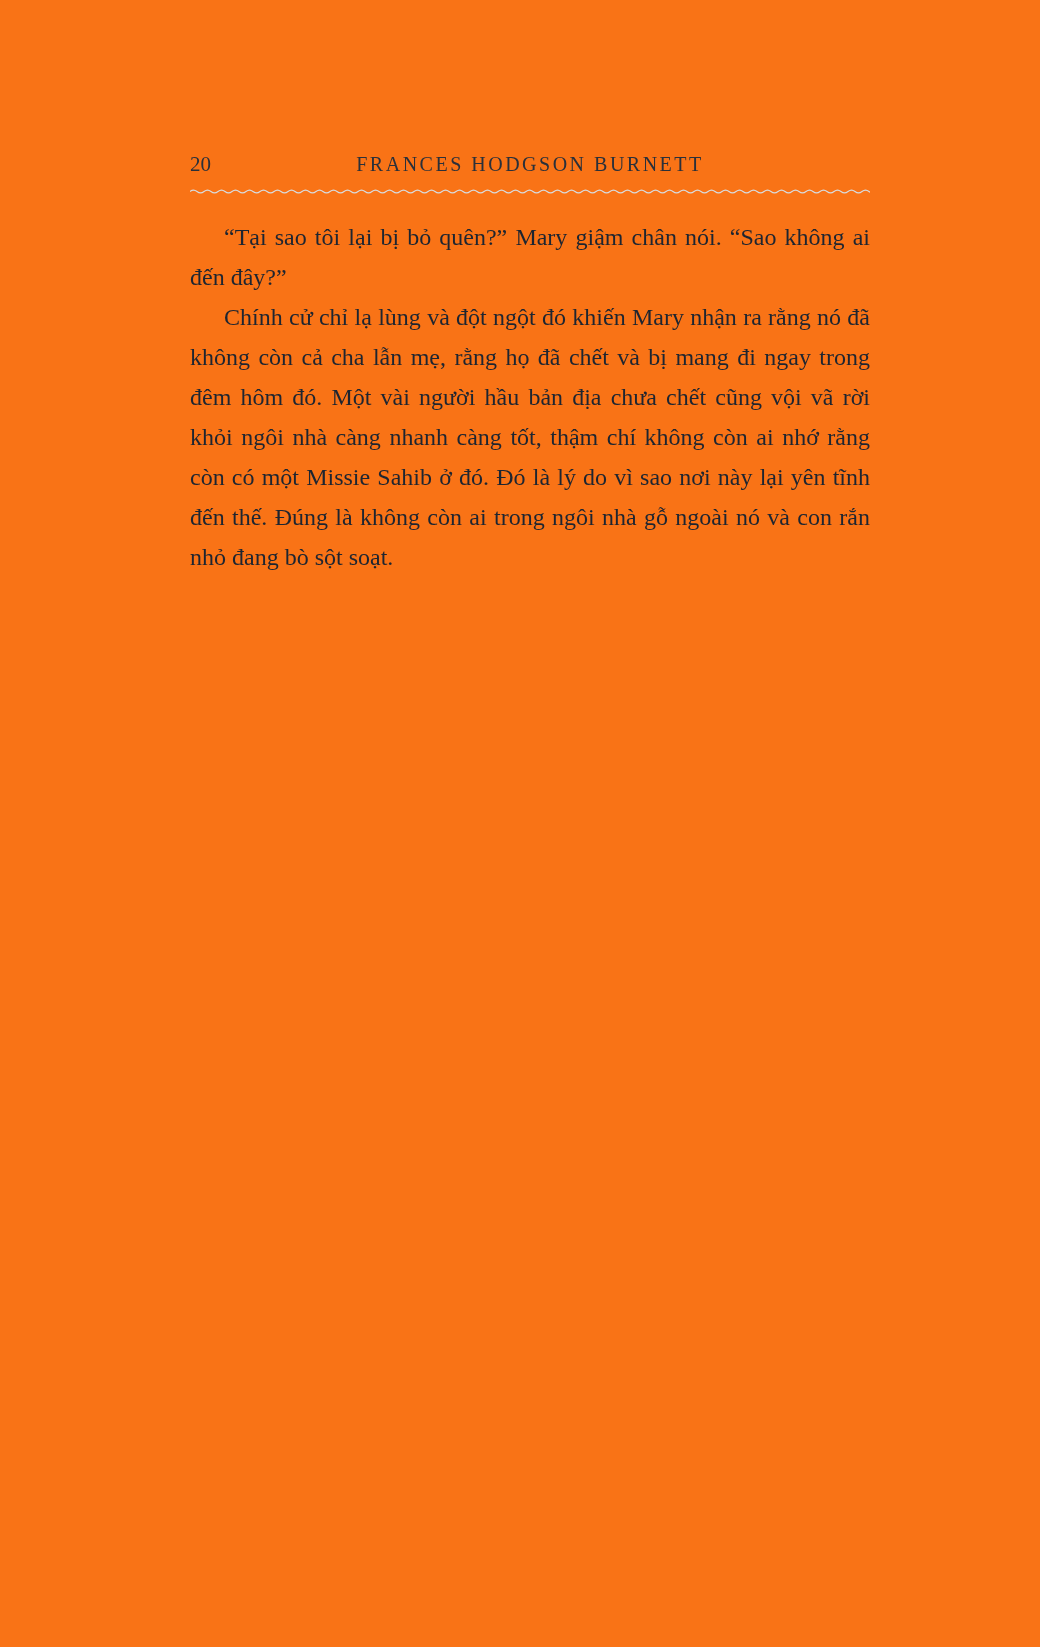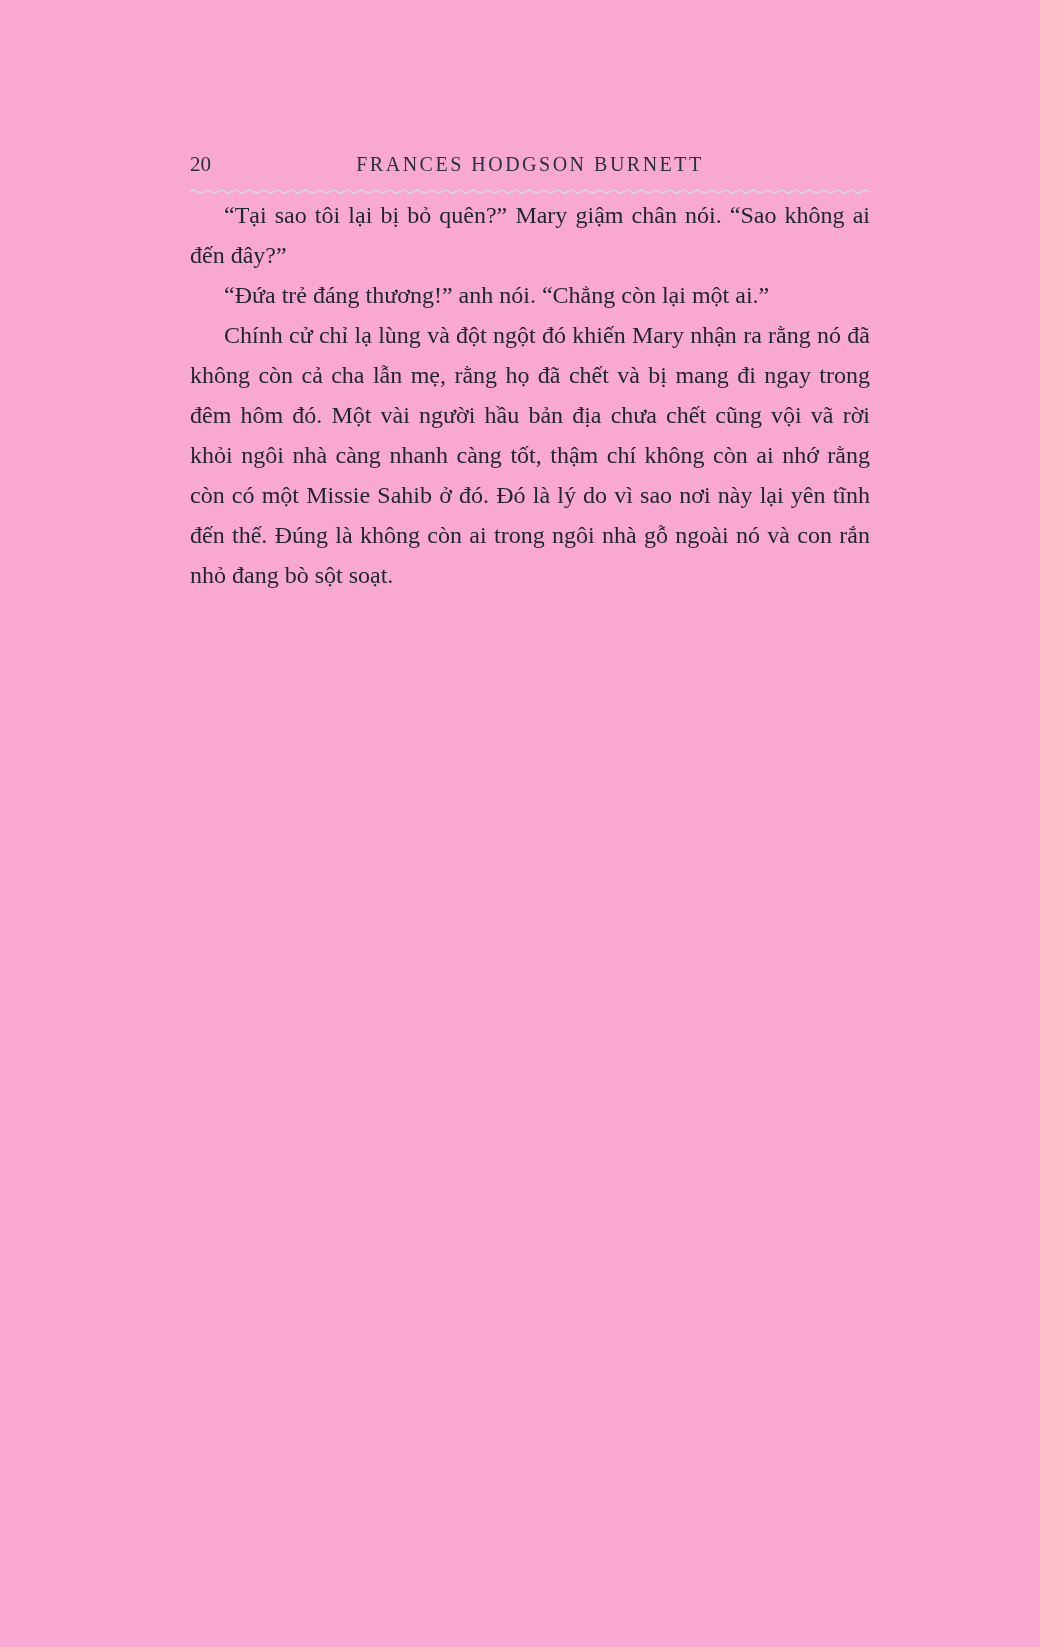--- a/index.html
+++ b/index.html
@@ -4,21 +4,21 @@
 <style>
   html, body {
     margin: 0;
     padding: 0;
     background: #ffffff;
   }
   .page {
     position: relative;
     width: 1040px;
     height: 1647px;
-    background: #f9a8d4;
+    background: #f97316;
     box-sizing: border-box;
     padding: 150px 170px 0 190px;
     font-family: "Liberation Serif", "DejaVu Serif", serif;
     color: #1d2531;
     overflow: hidden;
   }
   .page-header {
     position: relative;
     height: 28px;
     line-height: 28px;
@@ -35,20 +35,21 @@
     text-align: center;
     font-size: 20px;
     letter-spacing: 2.5px;
     color: #2a303a;
   }
   .divider {
     display: block;
     margin-top: 9px;
   }
   .body-text {
+    margin-top: 22px;
     font-size: 24px;
     line-height: 40px;
     text-align: justify;
     color: #1d2531;
   }
   .body-text p {
     margin: 0;
     text-indent: 34px;
   }
 </style>
@@ -61,17 +62,16 @@
     <span class="page-number">20</span>
     <span class="running-title">FRANCES HODGSON BURNETT</span>
   </header>
 
   <svg class="divider" width="680" height="8" viewBox="0 0 680 8" aria-hidden="true">
     <path fill="none" stroke-width="1.2" d="M0 4.5 q 3.5 -2.8 7 0 t 7 0 t 7 0 t 7 0 t 7 0 t 7 0 t 7 0 t 7 0 t 7 0 t 7 0 t 7 0 t 7 0 t 7 0 t 7 0 t 7 0 t 7 0 t 7 0 t 7 0 t 7 0 t 7 0 t 7 0 t 7 0 t 7 0 t 7 0 t 7 0 t 7 0 t 7 0 t 7 0 t 7 0 t 7 0 t 7 0 t 7 0 t 7 0 t 7 0 t 7 0 t 7 0 t 7 0 t 7 0 t 7 0 t 7 0 t 7 0 t 7 0 t 7 0 t 7 0 t 7 0 t 7 0 t 7 0 t 7 0 t 7 0 t 7 0 t 7 0 t 7 0 t 7 0 t 7 0 t 7 0 t 7 0 t 7 0 t 7 0 t 7 0 t 7 0 t 7 0 t 7 0 t 7 0 t 7 0 t 7 0 t 7 0 t 7 0 t 7 0 t 7 0 t 7 0 t 7 0 t 7 0 t 7 0 t 7 0 t 7 0 t 7 0 t 7 0 t 7 0 t 7 0 t 7 0 t 7 0 t 7 0 t 7 0 t 7 0 t 7 0 t 7 0 t 7 0 t 7 0 t 7 0 t 7 0 t 7 0 t 7 0 t 7 0 t 7 0 t 7 0 t 7 0 t 7 0 t 7 0" stroke="#d7dce0"></path>
   </svg>
 
   <main class="body-text">
     <p>“Tại sao tôi lại bị bỏ quên?” Mary giậm chân nói. “Sao không ai đến đây?”</p>
-    <p>“Đứa trẻ đáng thương!” anh nói. “Chẳng còn lại một ai.”</p>
     <p>Chính cử chỉ lạ lùng và đột ngột đó khiến Mary nhận ra rằng nó đã không còn cả cha lẫn mẹ, rằng họ đã chết và bị mang đi ngay trong đêm hôm đó. Một vài người hầu bản địa chưa chết cũng vội vã rời khỏi ngôi nhà càng nhanh càng tốt, thậm chí không còn ai nhớ rằng còn có một Missie Sahib ở đó. Đó là lý do vì sao nơi này lại yên tĩnh đến thế. Đúng là không còn ai trong ngôi nhà gỗ ngoài nó và con rắn nhỏ đang bò sột soạt.</p>
   </main>
 
 </div>
 
 </body></html>

